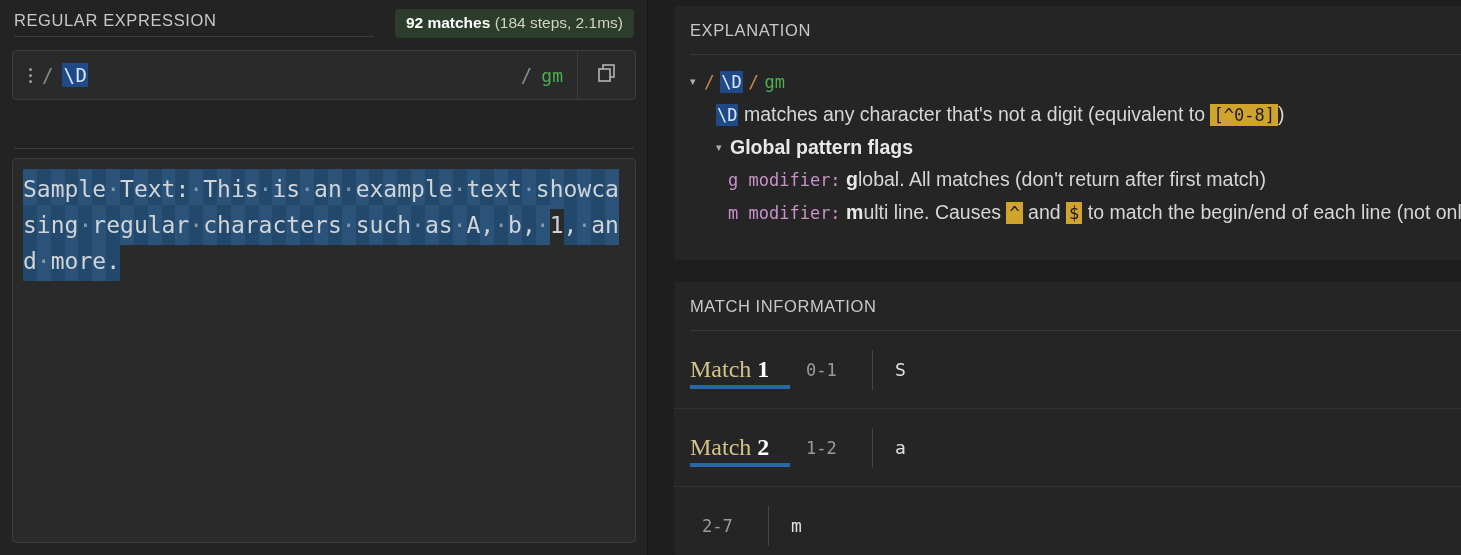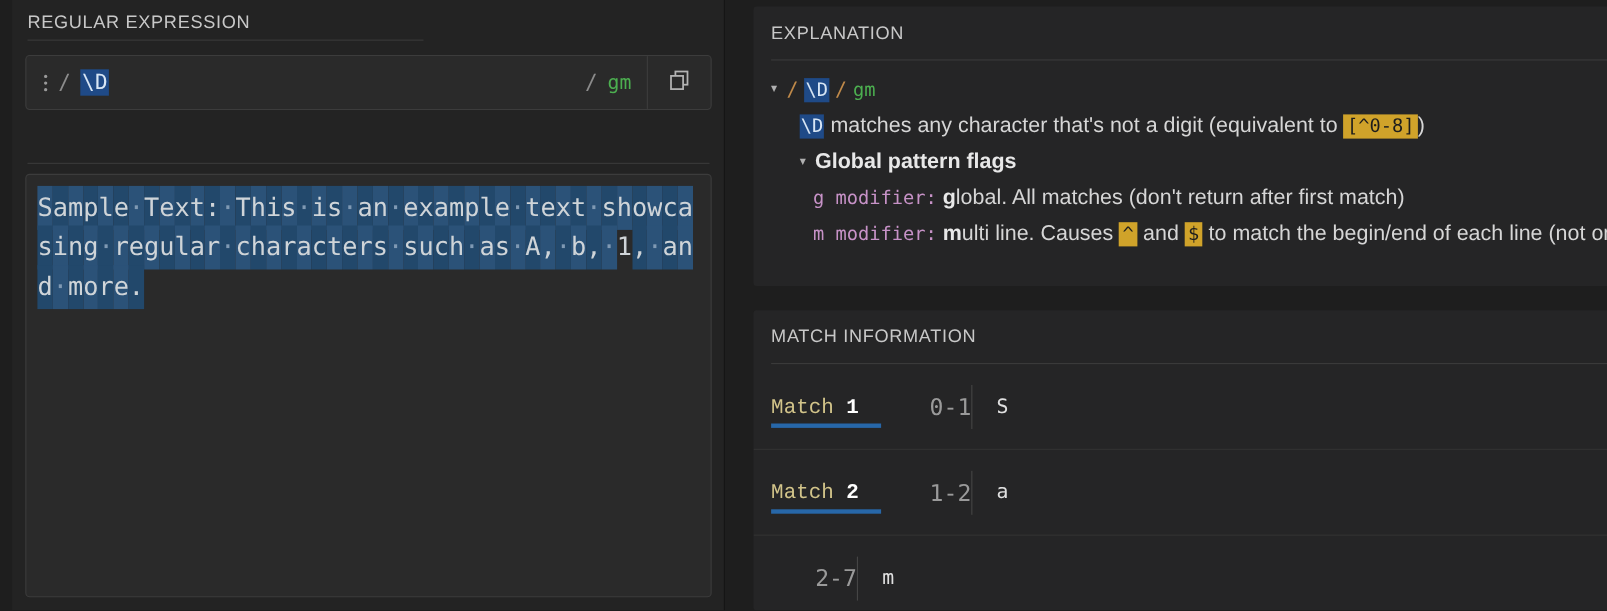--- a/index.html
+++ b/index.html
@@ -20,21 +20,20 @@
     background: #1e1e1e;
   }
 
   
   .left-col {
     width: 648px;
     height: 555px;
     background: #232323;
     position: relative;
     flex: 0 0 648px;
-    margin-left: 11px;
   }
 
   .section-head {
     display: flex;
     align-items: flex-start;
     justify-content: space-between;
     padding: 8px 14px 0 14px;
     height: 36px;
   }
 
@@ -276,42 +275,41 @@
   .match-label-wrap {
     width: 104px;
     flex: 0 0 104px;
     position: relative;
     height: 36px;
     display: flex;
     align-items: center;
   }
 
   .match-label {
-    font-family: Liberation Mono, monospace;
-    font-size: 19px;
+    font-family: Liberation Serif, serif;
+    font-size: 24px;
     color: #d2c48a;
     cursor: pointer;
   }
   .match-label b { color: #ffffff; font-weight: 700; }
 
   .match-underline {
     position: absolute;
     left: 0; bottom: -1px;
     width: 100px; height: 4px;
     background: #2767a8;
   }
 
   .match-range {
     width: 78px;
     flex: 0 0 78px;
     font-family: "DejaVu Sans Mono", monospace;
-    font-size: 21px;
+    font-size: 17px;
     color: #9a9a9a;
     padding-left: 12px;
-    text-align: right;
   }
 
   .match-sep {
     width: 1px;
     height: 40px;
     background: #454545;
     margin-right: 22px;
   }
 
   .match-value {
@@ -322,20 +320,23 @@
 </style>
 </head>
 <body>
 
 <div class="app">
 
   <div class="left-col">
 
     <div class="section-head">
       <div class="section-title">REGULAR EXPRESSION</div>
+      <div class="match-badge">
+        <b>92 matches</b><span> (184 steps, 2.1ms)</span>
+      </div>
     </div>
     <div class="title-rule" style="top:36px"></div>
 
     <div class="regex-box">
       <div class="regex-left">
         <span class="dots-icon">
           <i></i>
             <i></i>
             <i></i>
         </span>

